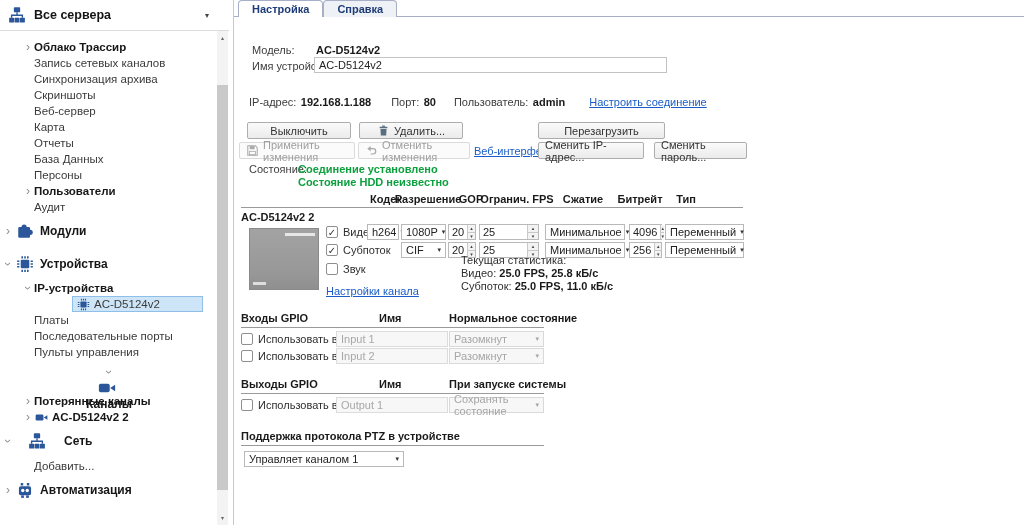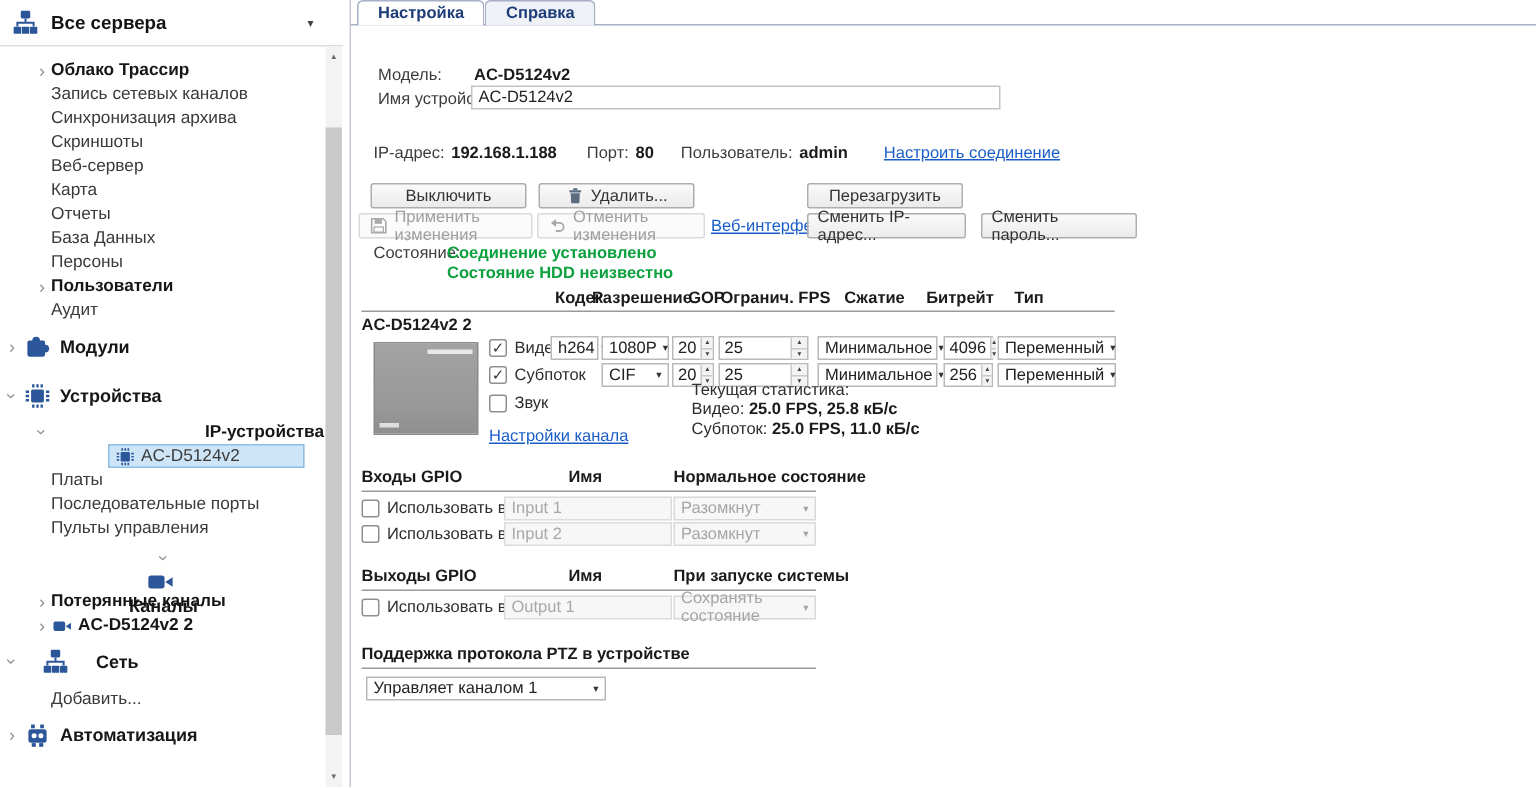--- a/index.html
+++ b/index.html
@@ -166,21 +166,21 @@
         <div class="trow lvl0 bold" style="margin-top: 9px;">
           <span class="chev down">›</span>
           <span class="ticon big">
             <svg viewBox="0 0 16 16">
               <rect x="4.2" y="4.2" width="7.6" height="7.6" rx="1" fill="#2b579a"></rect>
               <path d="M5.5 1v2M8 1v2M10.5 1v2M5.5 13v2M8 13v2M10.5 13v2M1 5.5h2M1 8h2M1 10.5h2M13 5.5h2M13 8h2M13 10.5h2" fill="none" stroke="#2b579a" stroke-width="1.4"></path>
             </svg>
           </span>
           <span class="tlabel">Устройства</span>
         </div>
-        <div class="trow lvl1 bold" style="margin-top: 4px; justify-content: space-between;">
+        <div class="trow lvl1 bold" style="margin-top: 4px;">
           <span class="chev down">›</span>
           <span class="tlabel">IP-устройства</span>
         </div>
         <div class="trow lvl2 sel">
           <div class="hl">
             <span class="ticon small">
               <svg viewBox="0 0 16 16">
                 <rect x="4.2" y="4.2" width="7.6" height="7.6" rx="1" fill="#2b579a"></rect>
                 <path d="M5.5 1v2M8 1v2M10.5 1v2M5.5 13v2M8 13v2M10.5 13v2M1 5.5h2M1 8h2M1 10.5h2M13 5.5h2M13 8h2M13 10.5h2" fill="none" stroke="#2b579a" stroke-width="1.4"></path>
               </svg>
@@ -304,21 +304,21 @@
       <div class="btn" style="left:125px;top:105px;width:104px;">
         <svg viewBox="0 0 16 16">
             <g fill="#5b6d80">
               <rect x="6.2" y="1.8" width="3.6" height="1.6" rx="0.4"></rect>
               <rect x="3.2" y="3.5" width="9.6" height="1.8" rx="0.4"></rect>
               <path d="M4.2 6h7.6l-.5 8.2H4.7z"></path>
             </g>
           </svg>
         <span>Удалить...</span>
       </div>
-      <div class="btn" style="left:304px;top:105px;width:104px;">
+      <div class="btn" style="left:304px;top:105px;width:127px;">
           <span>Перезагрузить</span>
         </div>
 
       <div class="btn disabled" style="left:5px;top:125px;width:116px;">
         <svg viewBox="0 0 16 16">
             <path d="M2.2 2.2h9.4l2.2 2.3v9.3H2.2z" fill="none" stroke="#a9a9a9" stroke-width="1.3"></path>
             <rect x="4.6" y="2.6" width="6" height="3.8" fill="#a9a9a9"></rect>
             <rect x="4.2" y="9" width="7.6" height="4.2" fill="none" stroke="#a9a9a9"></rect>
           </svg>
         <span>Применить изменения</span>
@@ -327,21 +327,21 @@
         <svg viewBox="0 0 16 16">
             <path d="M4.5 5.7h5.4a3.3 3.3 0 0 1 0 6.6H6.8" fill="none" stroke="#a9a9a9" stroke-width="1.5"></path>
             <path d="M7 2.4 2.8 5.7 7 9z" fill="#a9a9a9"></path>
           </svg>
         <span>Отменить изменения</span>
       </div>
       <span class="abs link" style="left:240px;top:128px;">Веб-интерфейс</span>
       <div class="btn" style="left:304px;top:125px;width:106px;">
           <span>Сменить IP-адрес...</span>
         </div>
-      <div class="btn" style="left:420px;top:125px;width:104px;align-items:center;">
+      <div class="btn" style="left:420px;top:125px;width:93px;align-items:center;">
           <span>Сменить пароль...</span>
         </div>
 
       <span class="abs lbl" style="left:15px;top:146px;">Состояние:</span>
       <span class="abs green" style="left:64px;top:146px;">Соединение установлено</span>
       <span class="abs green" style="left:64px;top:159px;">Состояние HDD неизвестно</span>
 
       <span class="colhead" style="left:152px;top:176px;">Кодек</span>
       <span class="colhead" style="left:194px;top:176px;">Разрешение</span>
       <span class="colhead" style="left:237px;top:176px;">GOP</span>

